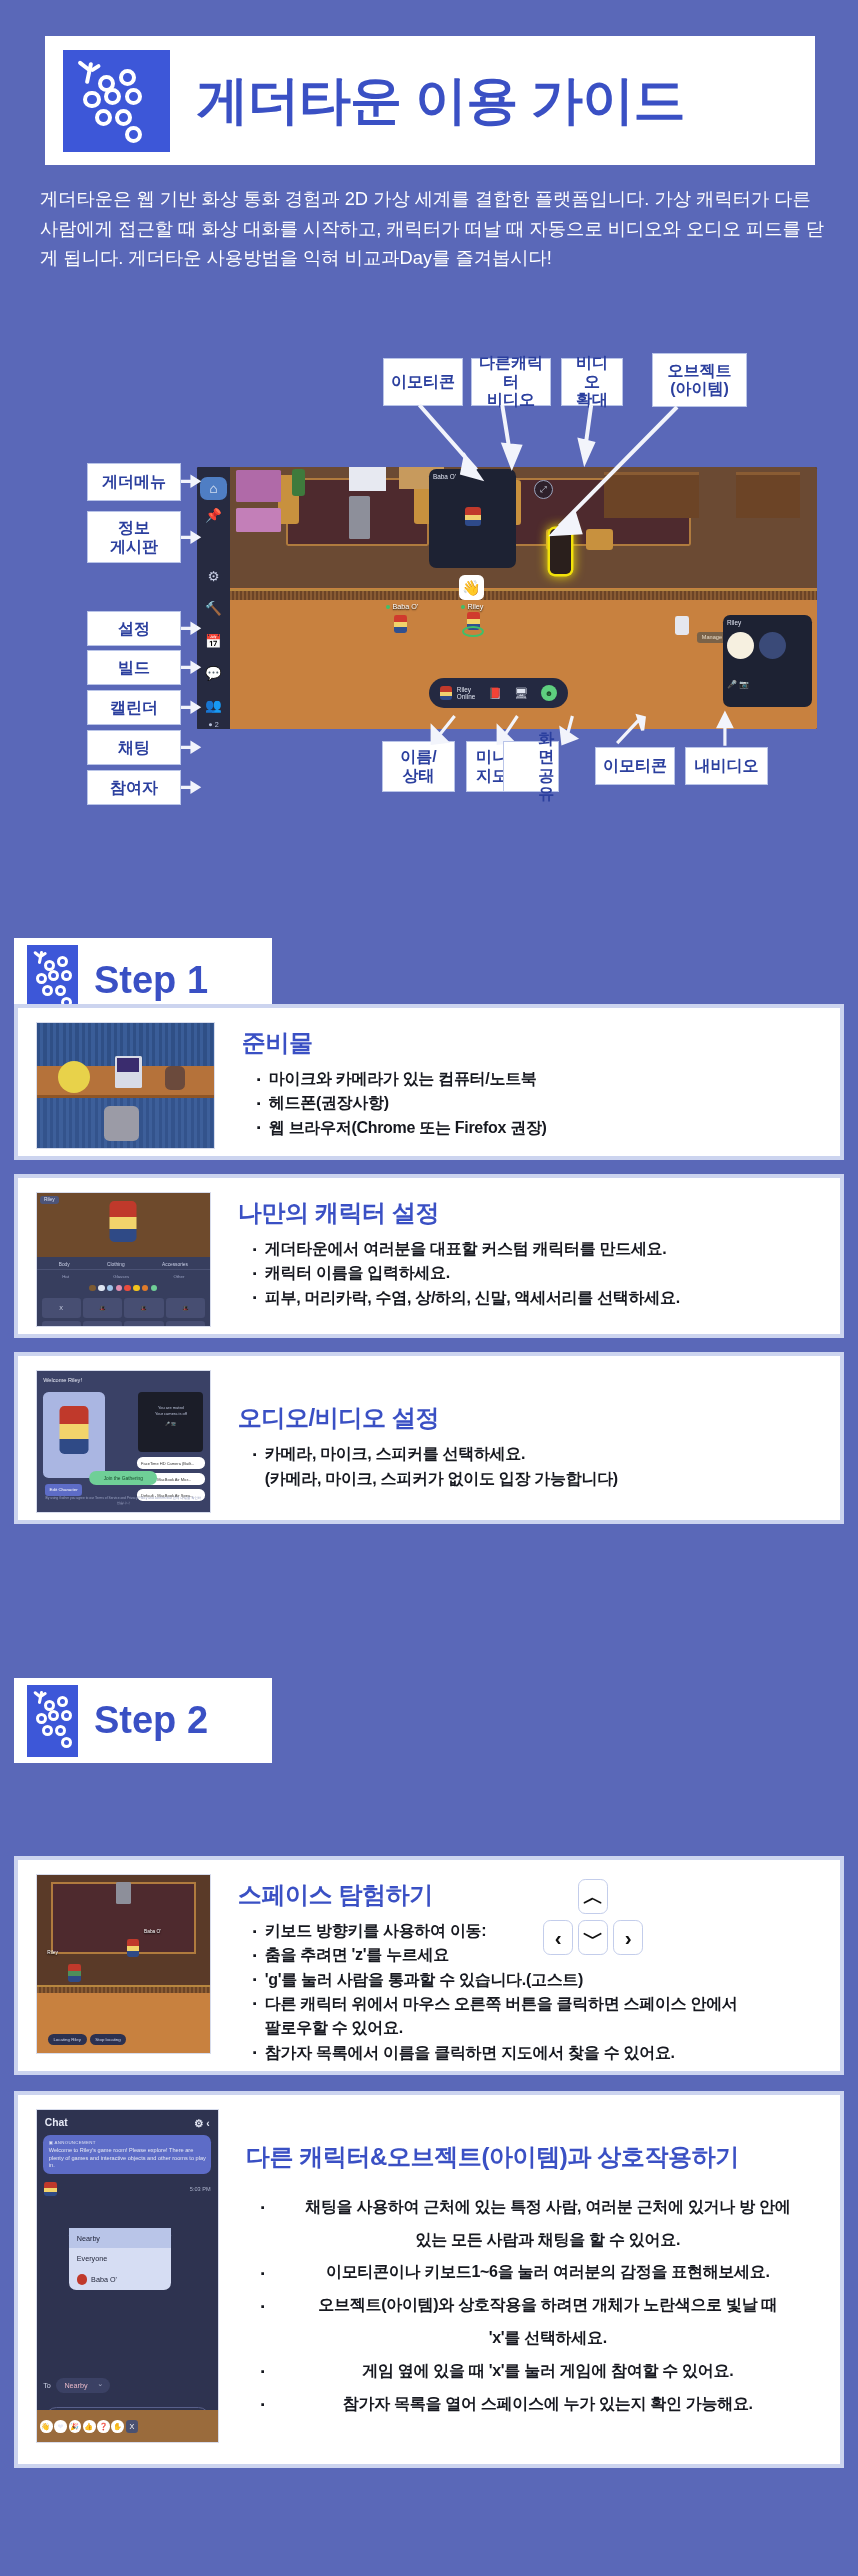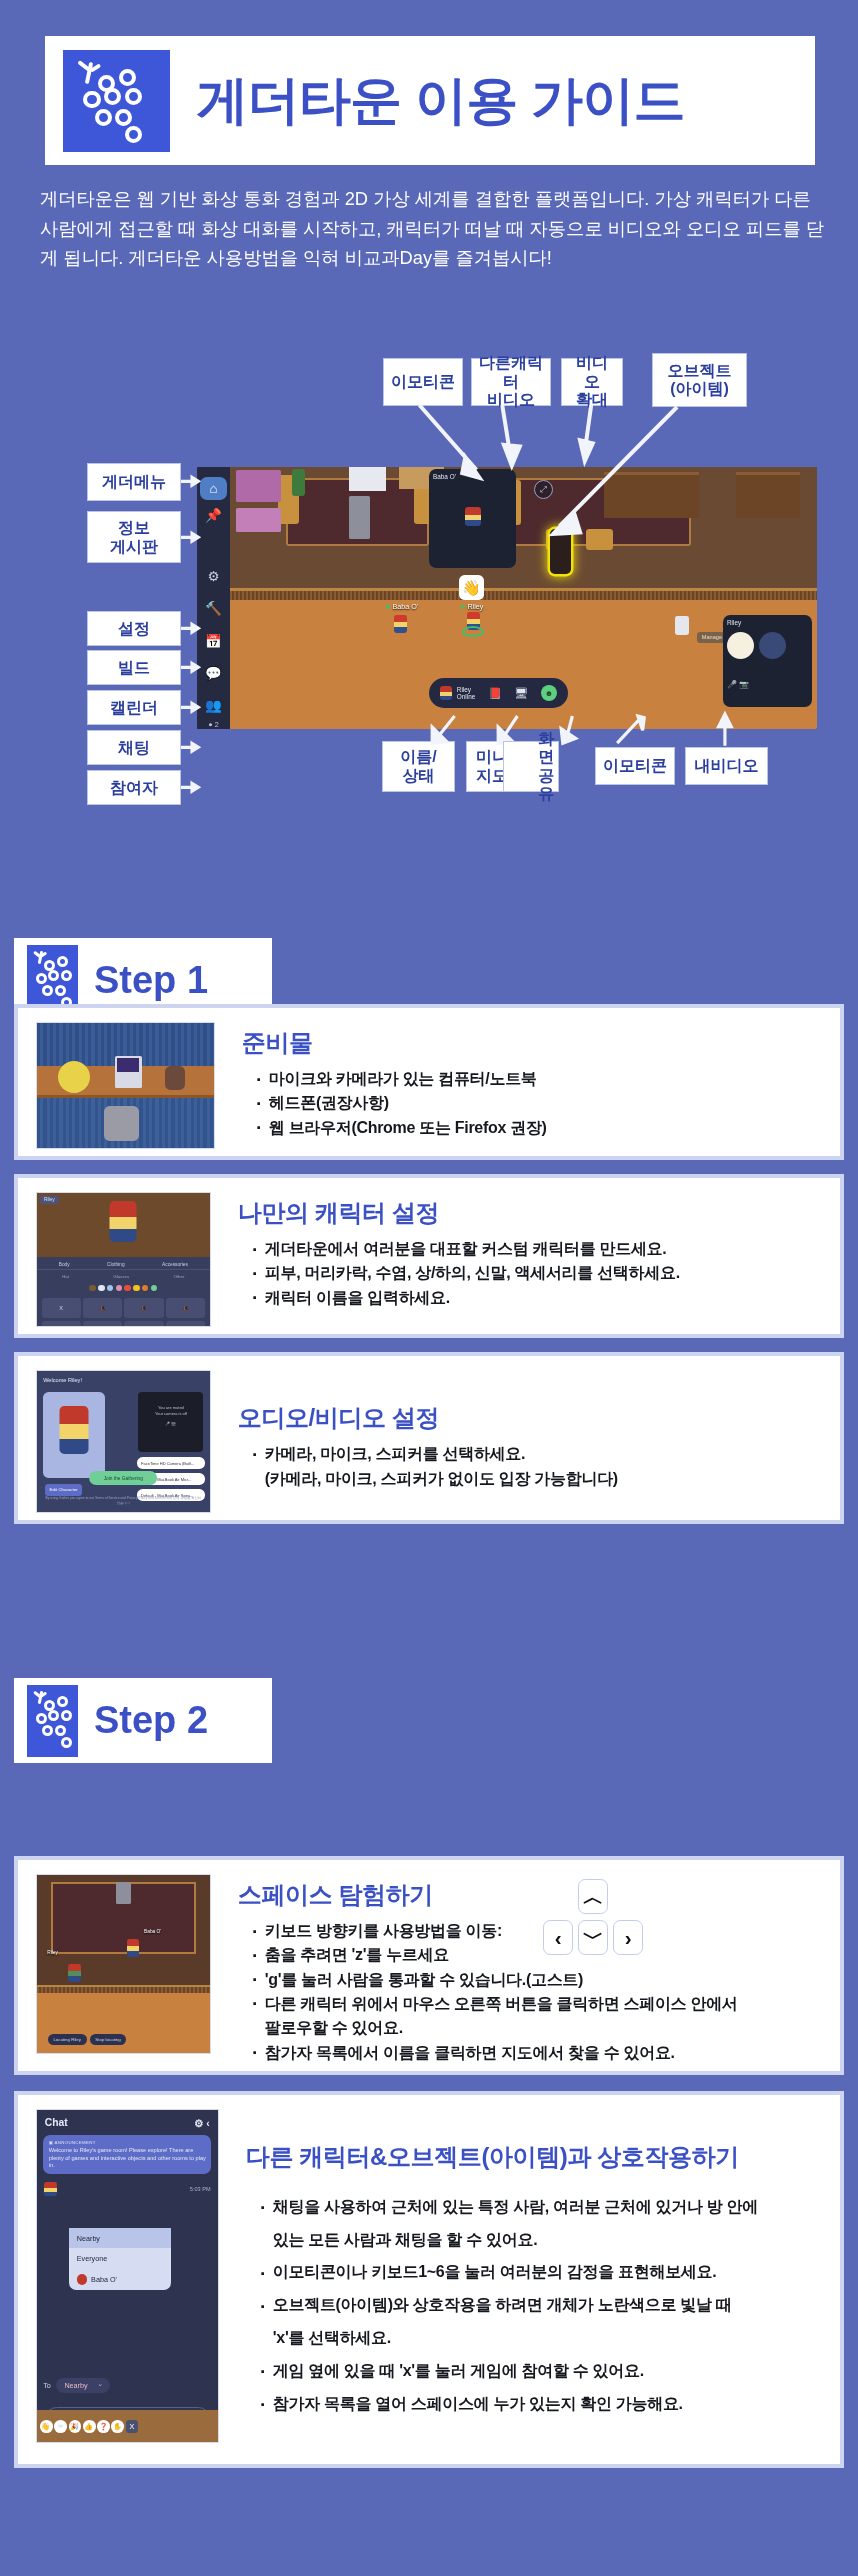--- a/index.html
+++ b/index.html
@@ -201,21 +201,21 @@
   .card-title.wide { font-size:24px; }
   .bullets { list-style:none; padding-left:14.3px; }
   .bullets li {
     color:#16181f; font-size:16px; font-weight:700; line-height:1.52;
     position:relative; padding-left:12.7px; letter-spacing:-0.3px;
   }
   .bullets li::before {
     content:"·"; position:absolute; left:0; top:-1.6px; font-size:19px; font-weight:700;
   }
   .bullets li.cont::before { content:""; }
-  .bullets.loose li { line-height:2.05; }
+  .bullets.loose li { line-height:2.05;text-align:center; }
 
   
   .keys { position:absolute; }
   .key {
     position:absolute; width:30px; height:35px;
     border:1.6px solid #c3cdeb; border-radius:7.2px; background:#fff;
     display:flex; align-items:center; justify-content:center;
     font-size:20.7px; color:#111; font-weight:700;
   }
   .t-chatpanel { position:absolute; inset:0; background:#2e3350; color:#e6e9f5; }
@@ -567,22 +567,22 @@
         <div>🎩</div>
         <div>🎩</div>
         <div>🎩</div>
       </div>
     </div>
   </div>
   <div class="card-body">
     <div class="card-title">나만의 캐릭터 설정</div>
     <ul class="bullets">
       <li>게더타운에서 여러분을 대표할 커스텀 캐릭터를 만드세요.</li>
+      <li>캐릭터 이름을 입력하세요.</li>
       <li>피부, 머리카락, 수염, 상/하의, 신말, 액세서리를 선택하세요.</li>
-      <li>캐릭터 이름을 입력하세요.</li>
     </ul>
   </div>
 </div>
 
 <div class="card" style="left:14.3px;top:1352px;width:830px;height:172px;">
   <div class="card-thumb" style="width:175px;height:143px;">
     <div class="t-av">
       <div class="welcome">Welcome Riley!</div>
       <div class="preview">
         <div style="position:absolute;left:50%;top:14.3px;transform:translateX(-50%);width:29px;height:48px;border-radius:4.8px;background:linear-gradient(180deg,#c0392b 0 38%,#f2d46b 38% 68%,#2f4a86 68% 100%);"></div>
@@ -651,21 +651,21 @@
   </div>
   <div class="card-body">
     <div class="card-title">스페이스 탐험하기</div>
     <div class="keys" style="left:525px;top:19px;width:127px;height:87px;">
       <div class="key" style="left:35px;top:0;">︿</div>
       <div class="key" style="left:0px;top:41px;">‹</div>
       <div class="key" style="left:35px;top:41px;">﹀</div>
       <div class="key" style="left:70px;top:41px;">›</div>
     </div>
     <ul class="bullets">
-      <li>키보드 방향키를 사용방법을 이동:</li>
+      <li>키보드 방향키를 사용하여 이동:</li>
       <li>춤을 추려면 'z'를 누르세요</li>
       <li>'g'를 눌러 사람을 통과할 수 있습니다.(고스트)</li>
       <li>다른 캐릭터 위에서 마우스 오른쪽 버튼을 클릭하면 스페이스 안에서</li>
       <li class="cont">팔로우할 수 있어요.</li>
       <li>참가자 목록에서 이름을 클릭하면 지도에서 찾을 수 있어요.</li>
     </ul>
   </div>
 </div>
 
 <div class="card" style="left:14.3px;top:2091px;width:830px;height:377px;">

